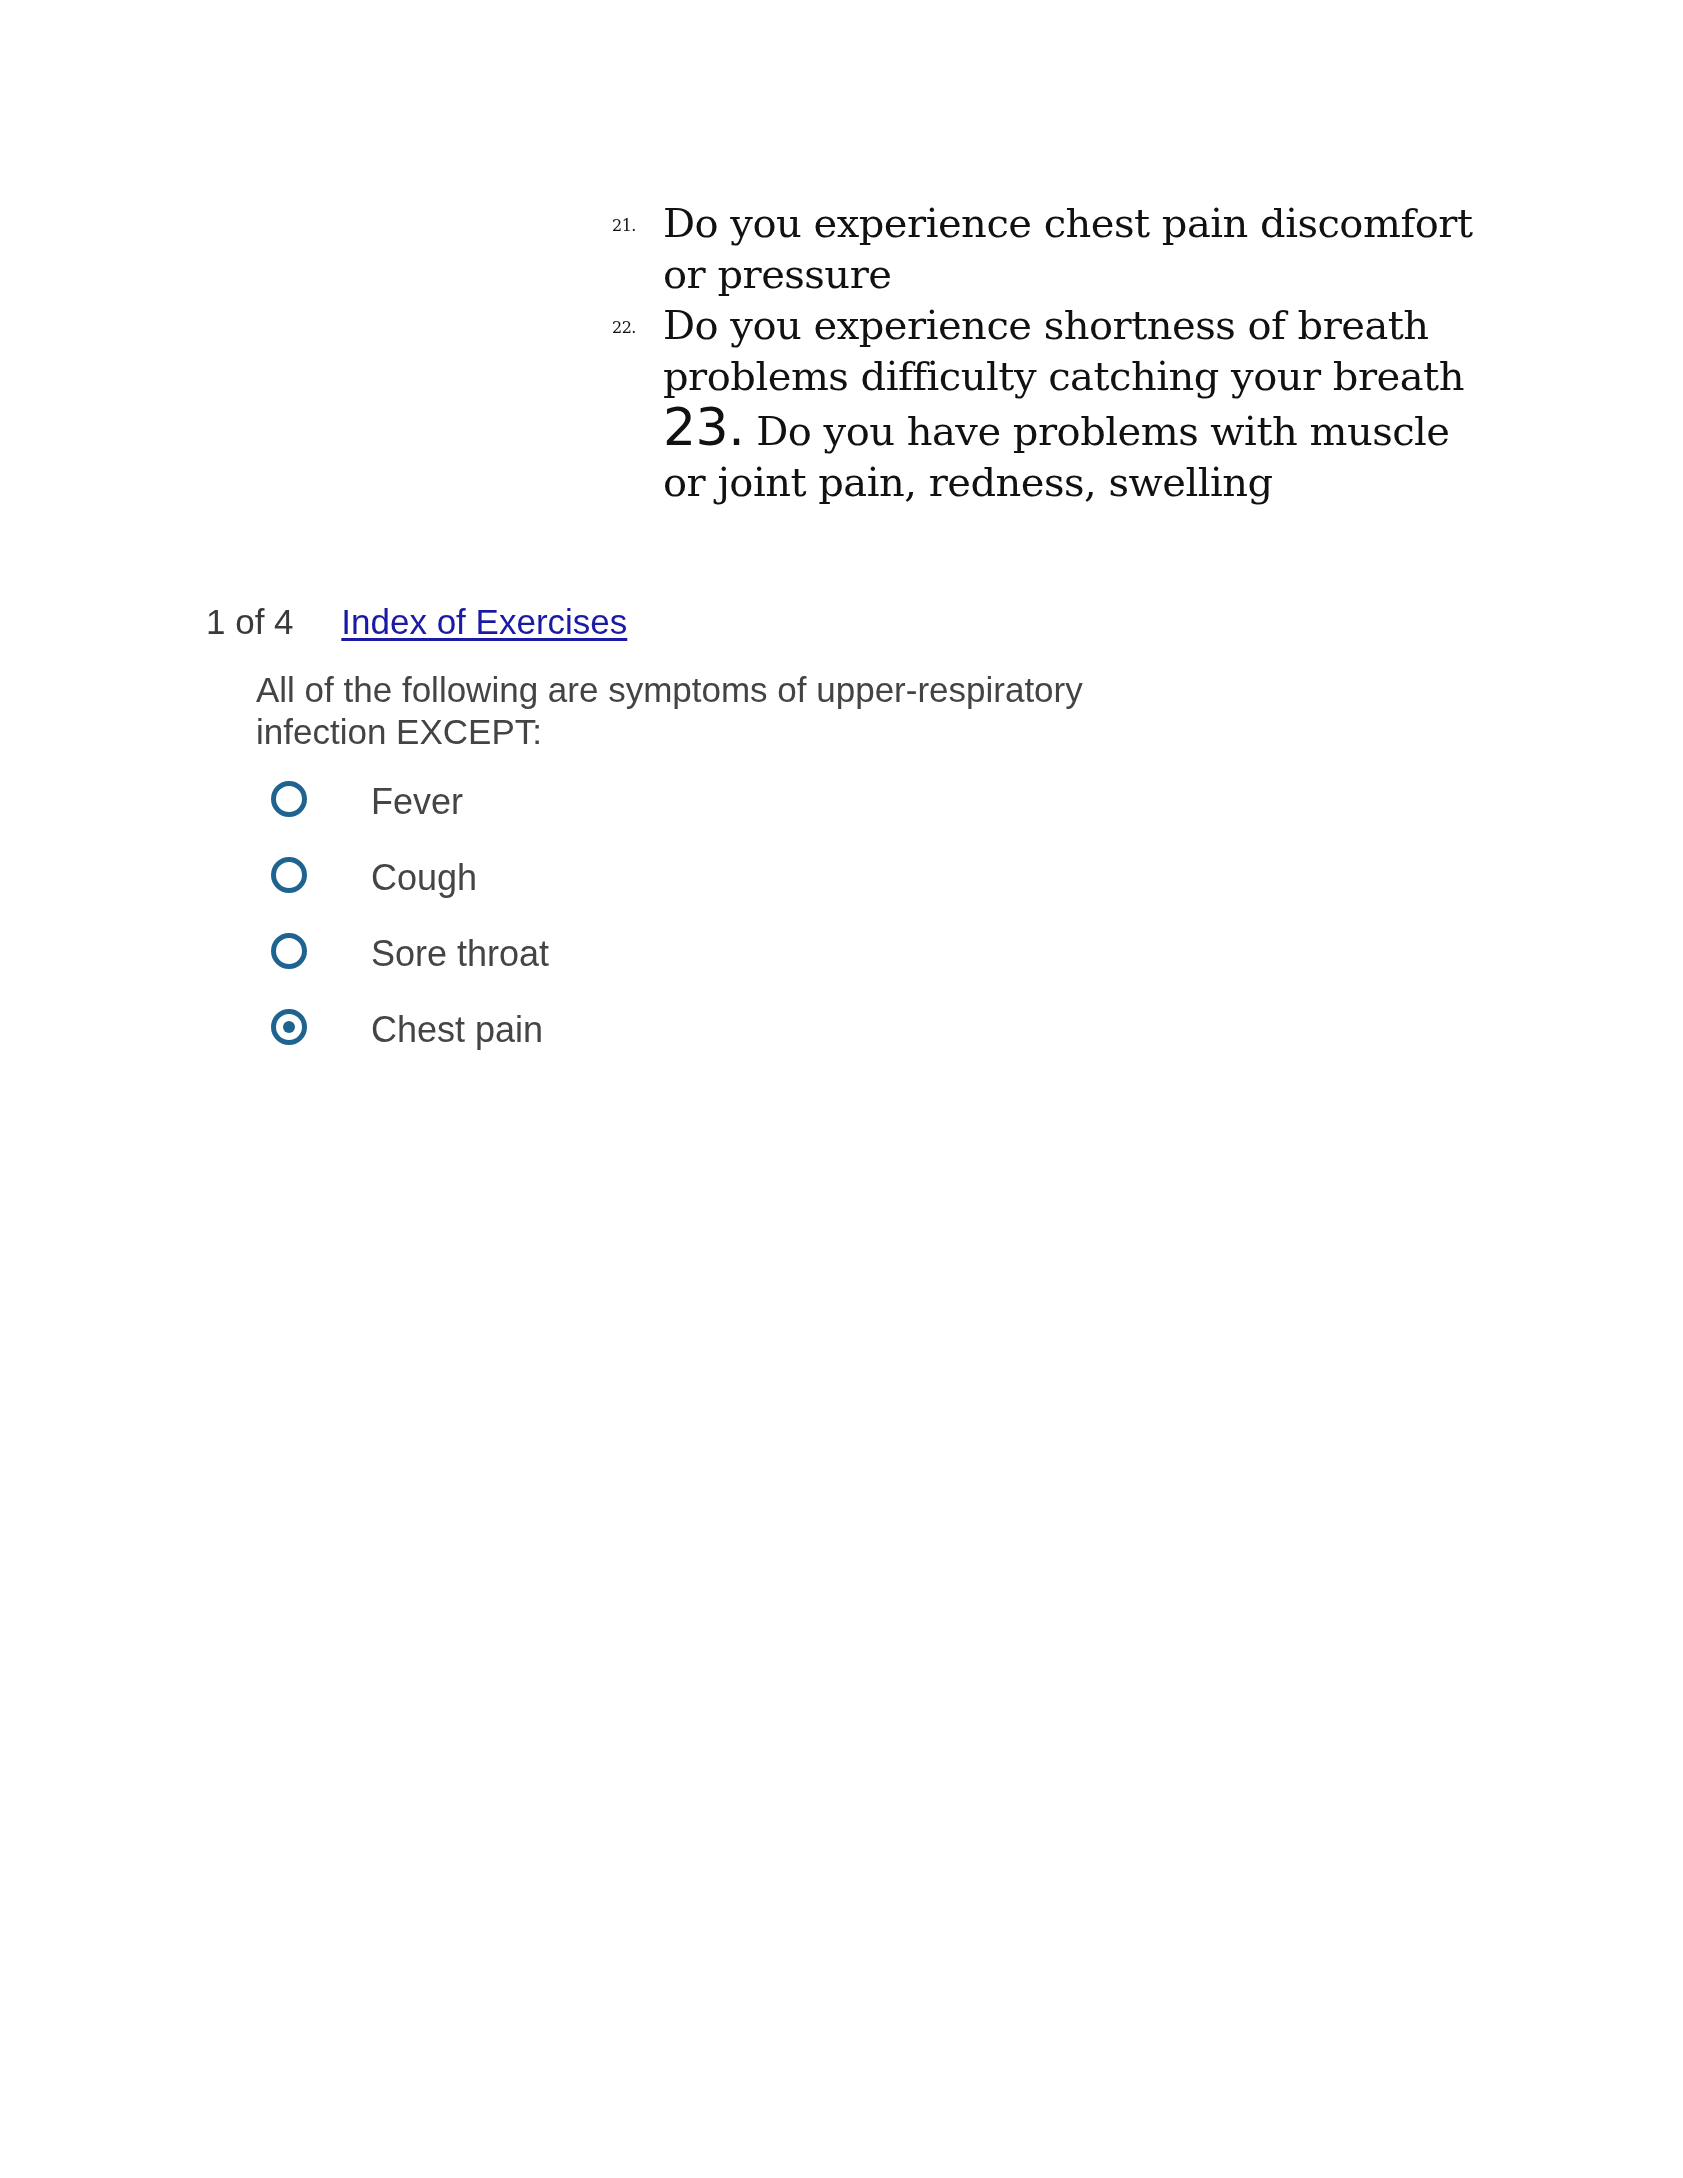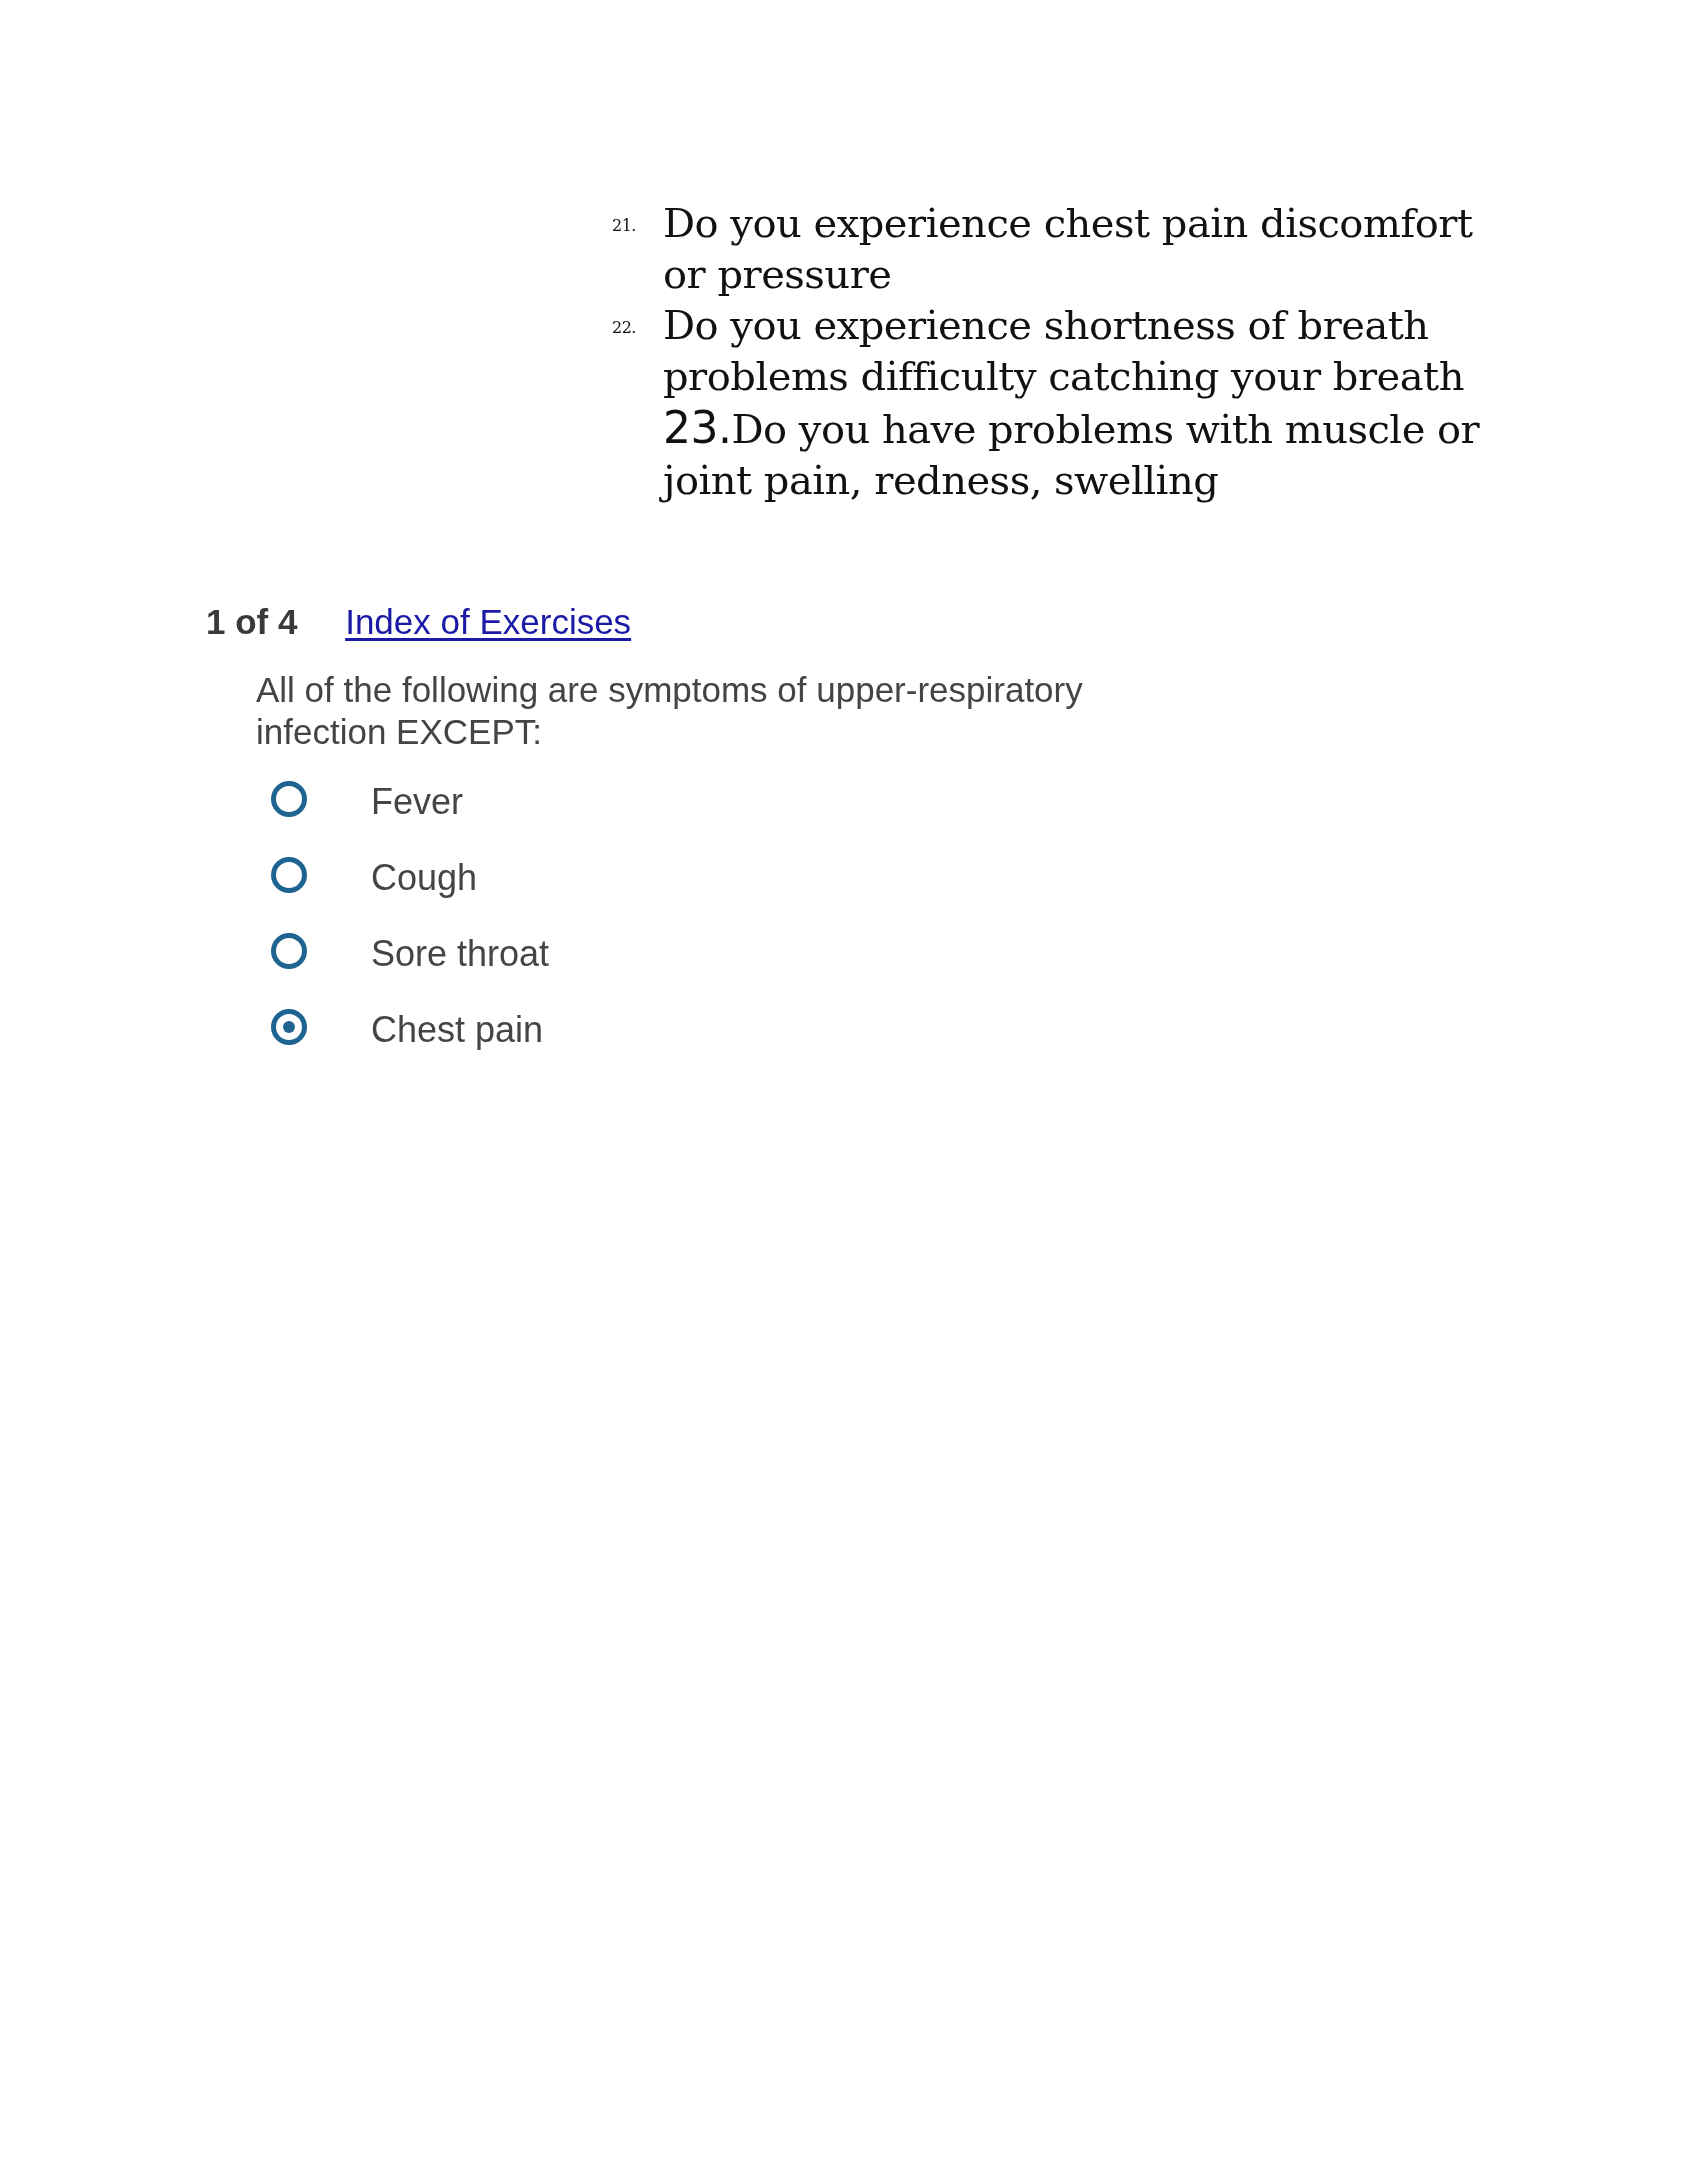--- a/index.html
+++ b/index.html
@@ -36,38 +36,38 @@
       line-height: 55px;
     }
     .q23 {
       padding-left: 51px;
       font-size: 40px;
       line-height: 51px;
       letter-spacing: -0.5px;
     }
     .q23 .num-big {
       font-family: "DejaVu Sans", "Liberation Sans", sans-serif;
-      font-size: 44px;
+      font-size: 52px;
+      margin-right: 12px;
     }
 
     .exercise {
       position: absolute;
       left: 206px;
       top: 598px;
       font-family: "Liberation Sans", "DejaVu Sans", sans-serif;
       color: #3d3d3d;
     }
     .nav-row {
       font-size: 35px;
       line-height: 48px;
       white-space: nowrap;
     }
     .counter {
       color: #3a3a3a;
-      font-weight: bold;
     }
     .index-link {
       margin-left: 38px;
       color: #1a1aa6;
       text-decoration: underline;
       text-decoration-thickness: 3px;
       text-underline-offset: 4px;
       cursor: pointer;
     }
     .prompt {

